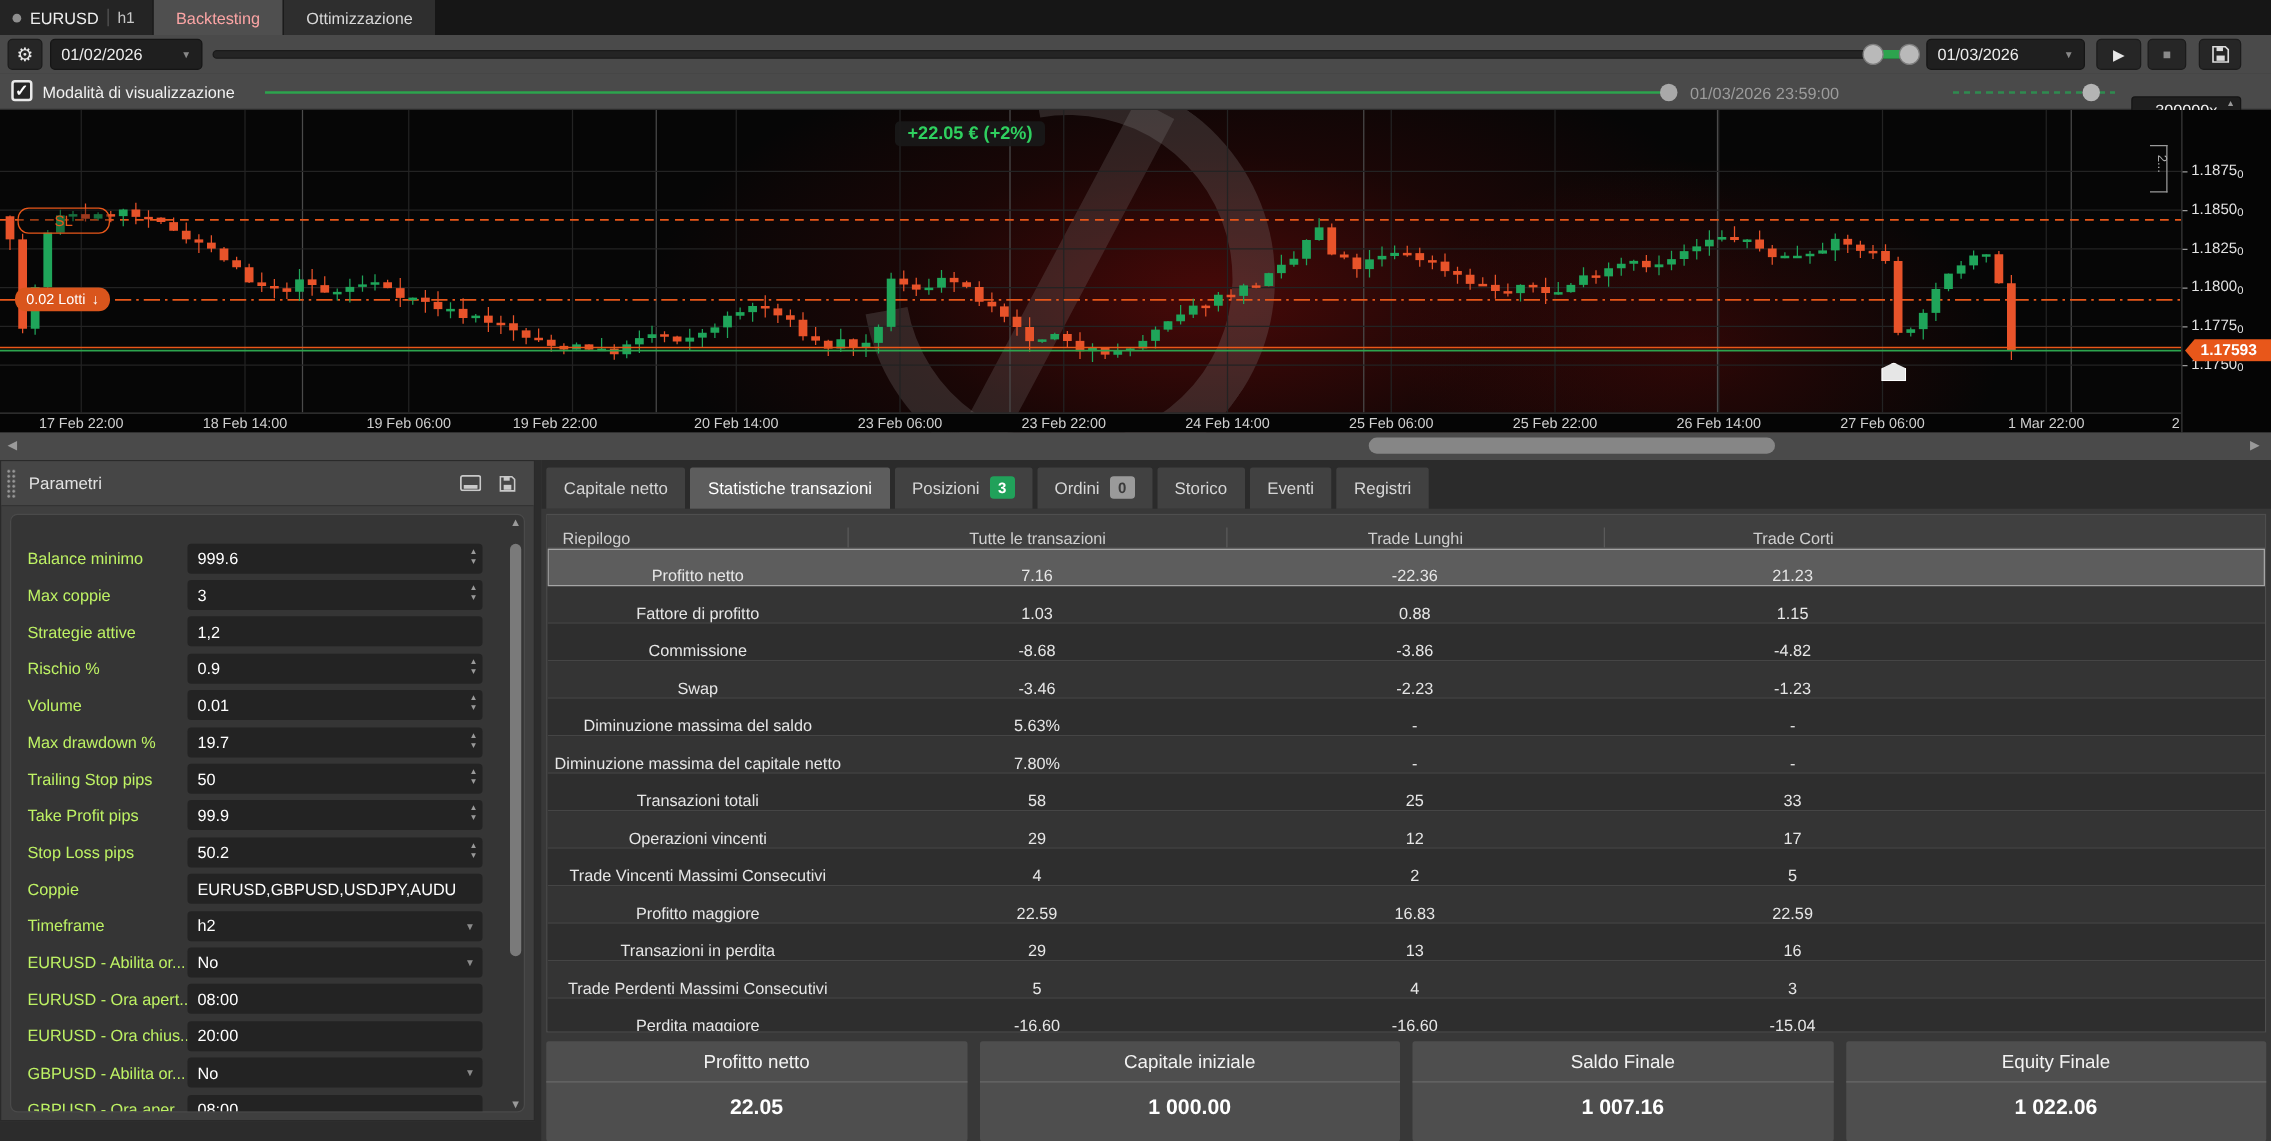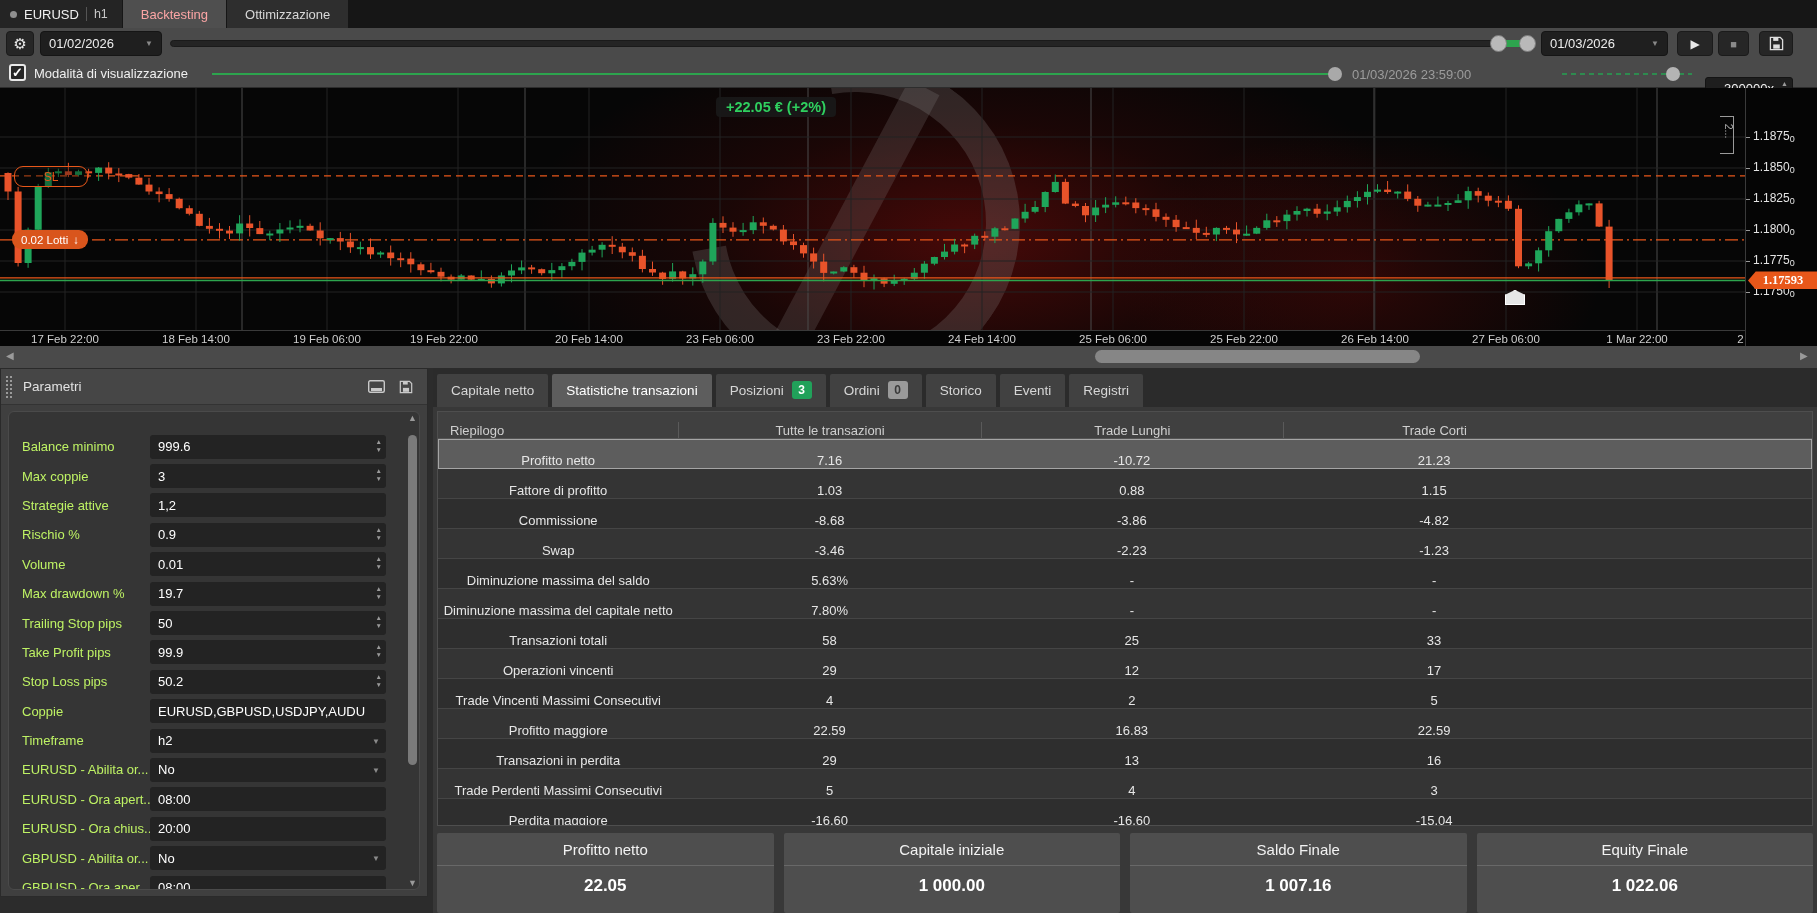--- a/index.html
+++ b/index.html
@@ -594,21 +594,21 @@
       <div class="ytick-mark" style="top: 80px;"></div>
       <div class="ytick" style="top: 72px;"><span>1.1850</span><span class="sub">0</span></div>
       <div class="ytick-mark" style="top: 111px;"></div>
       <div class="ytick" style="top: 103px;"><span>1.1825</span><span class="sub">0</span></div>
       <div class="ytick-mark" style="top: 142px;"></div>
       <div class="ytick" style="top: 134px;"><span>1.1800</span><span class="sub">0</span></div>
       <div class="ytick-mark" style="top: 173px;"></div>
       <div class="ytick" style="top: 165px;"><span>1.1775</span><span class="sub">0</span></div>
       <div class="ytick-mark" style="top: 204px;"></div>
       <div class="ytick" style="top: 196px;"><span>1.1750</span><span class="sub">0</span></div>
-      <div class="price-tag" style="top: 183.468px; font-family: Liberation Serif, serif;">1.17593</div>
+      <div class="price-tag" style="top: 183.468px;">1.17593</div>
     </div>
 </div>
 
 <div class="hscroll">
   <span class="hs-arrow" style="left:6px;">◀</span>
   <div class="hs-thumb"></div>
   <span class="hs-arrow" style="left:1800px;">▶</span>
 </div>
 
 <div class="main">
@@ -801,21 +801,21 @@
         <div class="trow header">
           <div class="tc tc1">Riepilogo</div>
           <div class="tc tc2">Tutte le transazioni</div>
           <div class="tc tc3">Trade Lunghi</div>
           <div class="tc tc4">Trade Corti</div>
           <div class="tc tc5"></div>
         </div>
         <div class="trow even selected">
           <div class="tc tc1">Profitto netto</div>
           <div class="tc tc2">7.16</div>
-          <div class="tc tc3">-10.72</div>
+          <div class="tc tc3">-22.36</div>
           <div class="tc tc4">21.23</div>
           <div class="tc tc5"></div>
         </div>
         <div class="trow odd">
           <div class="tc tc1">Fattore di profitto</div>
           <div class="tc tc2">1.03</div>
           <div class="tc tc3">0.88</div>
           <div class="tc tc4">1.15</div>
           <div class="tc tc5"></div>
         </div>

